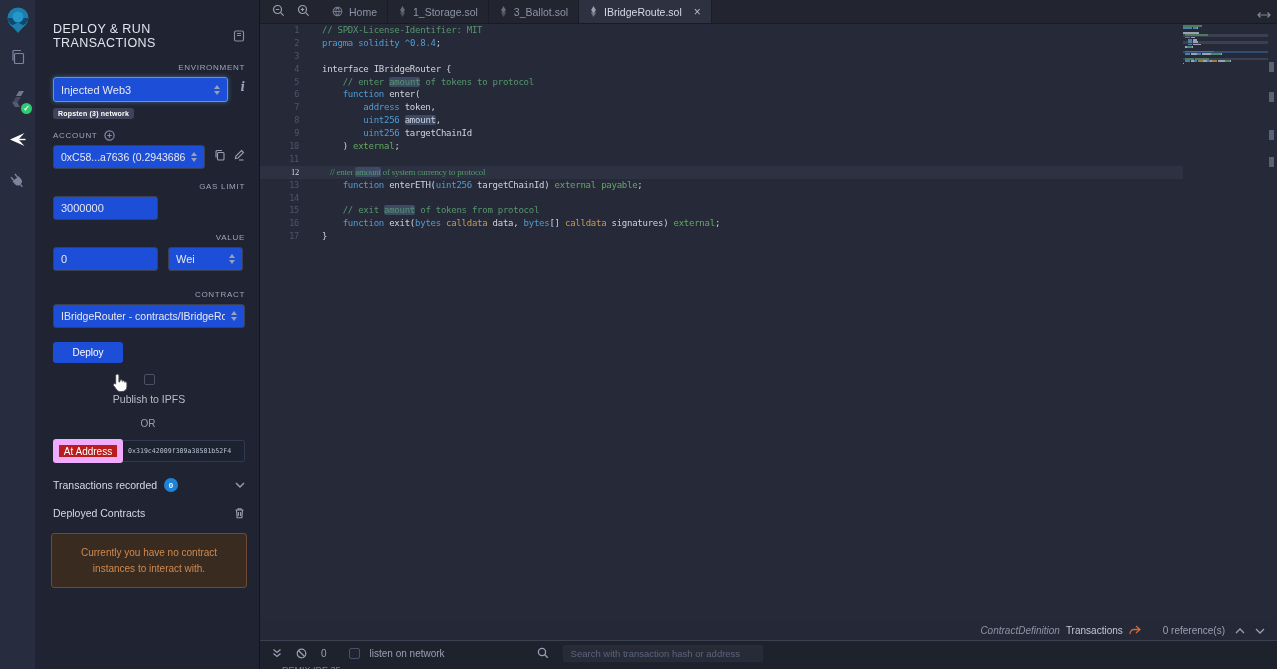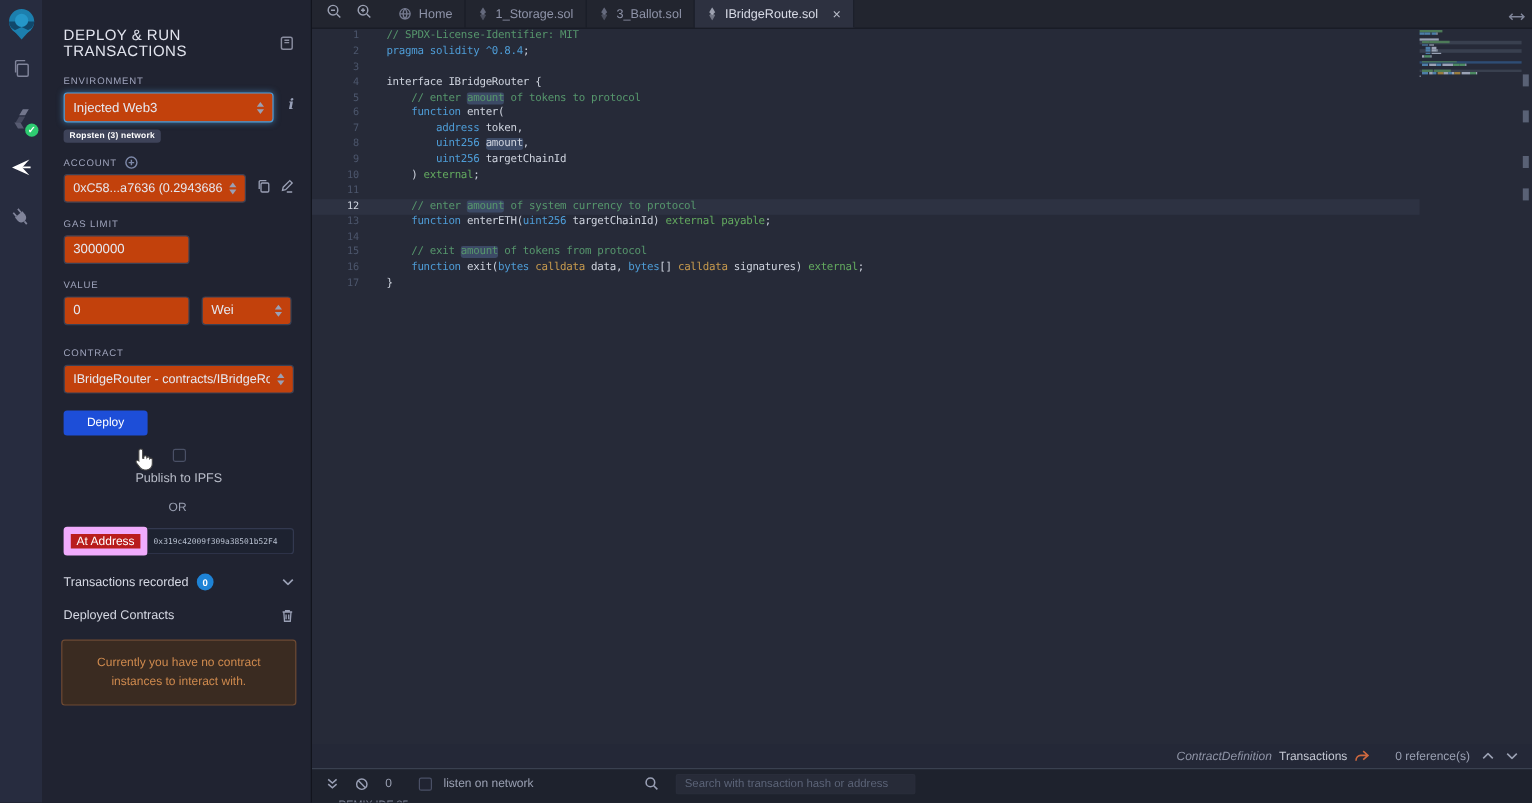--- a/index.html
+++ b/index.html
@@ -12,22 +12,22 @@
   #iconbar { position:absolute; left:0; top:0; width:35px; height:669px; background:#272c3f; z-index:5; }
   .ibar-icon { width:35px; height:34px; display:flex; align-items:center; justify-content:center; color:#80849a; cursor:pointer; position:relative; }
   .ibar-icon.logo { height:38px; margin-top:2px; }
   .ibar-icon.active { color:#ffffff; }
   .badge-check { position:absolute; right:3px; bottom:2px; width:11px; height:11px; border-radius:50%; background:#2ecc71; color:#fff; font-size:8px; line-height:11px; text-align:center; font-weight:bold; }
   
   #sidepanel { position:absolute; left:35px; top:0; width:225px; height:669px; background:#202331; border-right:1px solid #12141d; z-index:4; }
   .sp-inner { padding:10px 14px 0 18px;margin-top:12px; }
   .sp-header { display:flex; align-items:center; justify-content:space-between; margin-bottom:4px; }
   .sp-title { font-size:12.5px; letter-spacing:.4px; color:#e2e4ee; font-weight:400; }
-  .sp-label { font-size:8px; letter-spacing:.7px; color:#9fa4bc; margin-top:13px; text-transform:uppercase; }
-  .fld { margin-top:5px; height:25px; background:#c2410c; border:1px solid #3b4154; border-radius:3px;
+  .sp-label { font-size:8px; letter-spacing:.7px; color:#9fa4bc; margin-top:13px; text-transform:uppercase;text-align:right; }
+  .fld { margin-top:5px; height:25px; background:#1d4ed8; border:1px solid #3b4154; border-radius:3px;
          display:flex; align-items:center; padding:0 7px; font-size:11px; color:#e6e8f0; overflow:hidden; white-space:nowrap; }
   .fld .grow { flex:1; overflow:hidden; text-overflow:clip; white-space:nowrap; }
   .fld.focus { border-color:#4e9ed9; box-shadow:0 0 5px rgba(78,158,217,.55); }
   .stepper { display:flex; flex-direction:column; gap:2px; margin-left:6px; }
   .tri-up { width:0; height:0; border-left:3.5px solid transparent; border-right:3.5px solid transparent; border-bottom:4px solid #9aa0b5; }
   .tri-dn { width:0; height:0; border-left:3.5px solid transparent; border-right:3.5px solid transparent; border-top:4px solid #9aa0b5; }
   .row { display:flex; align-items:center; }
   .net-badge { display:inline-block; margin-top:6px; background:#3e4359; color:#fff; font-size:7px; font-weight:bold; letter-spacing:.2px; padding:2px 5px; border-radius:3px; }
   .icon-btn { color:#9aa0b5; display:inline-flex; align-items:center; justify-content:center; cursor:pointer; }
   .btn { border:none; border-radius:3px; font-size:10px; color:#fff; cursor:pointer; font-family:inherit; }
@@ -50,21 +50,21 @@
   #tabbar { position:absolute; left:0; top:0; width:1017px; height:24px; background:#22252f; display:flex; align-items:stretch; border-bottom:1px solid #181b25; }
   .zoombtns { display:flex; align-items:center; gap:12px; padding:0 12px; color:#9aa0b2; }
   .tab { display:flex; align-items:center; gap:6px; padding:0 10px; font-size:10.5px; color:#8e93a8; border-right:1px solid #1a1d27; cursor:pointer; }
   .tab .ticon { color:#767b90; display:inline-flex; }
   .tab.active { background:#2d3140; color:#d8dbe6; }
   .tab.active .ticon { color:#b7bbc9; }
   .tab .close { margin-left:6px; color:#b8bcc8; font-size:12px; line-height:1; }
   .harrow { position:absolute; right:6px; top:5px; color:#80869a; }
   #codearea { position:absolute; left:0; top:24px; width:1017px; height:596px; overflow:hidden; }
   .crow { display:flex; width:923px; height:12.9px; line-height:12.9px; font-family:"DejaVu Sans Mono", monospace; font-size:9px; letter-spacing:-0.25px; white-space:pre; }
-  .crow.active { background:#2d3242; }
+  .crow.active { background:#2d3242;font-family:Liberation Serif, serif; }
   .lnum { width:48px; text-align:right; padding-right:9px; color:#4c566c; font-size:8.5px; flex:none; }
   .crow.active .lnum { color:#d0d5e0; }
   .lcode { padding-left:14px; flex:1; overflow:hidden; }
   .tok.cm { color:#56966c; }
   .tok.kw { color:#4e9cd6; }
   .tok.cd { color:#c79a4e; }
   .tok.ex { color:#63a95f; }
   .tok.tx { color:#ced3de; }
   .tok.hl { background:#3c4a66; border-radius:2px; }
   #minimap { position:absolute; left:923px; top:1px; width:85px; height:120px; }

